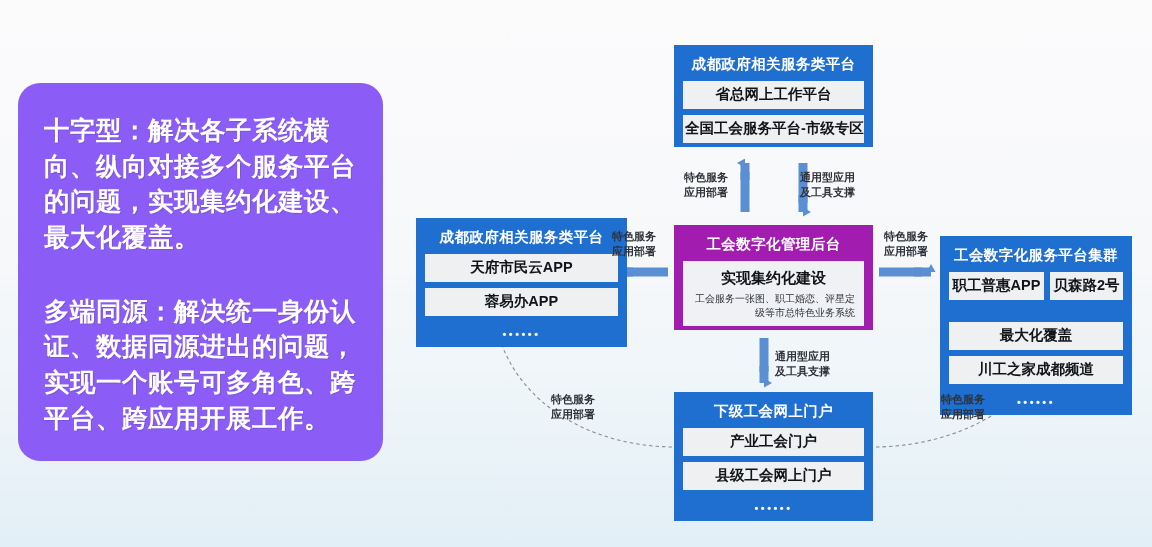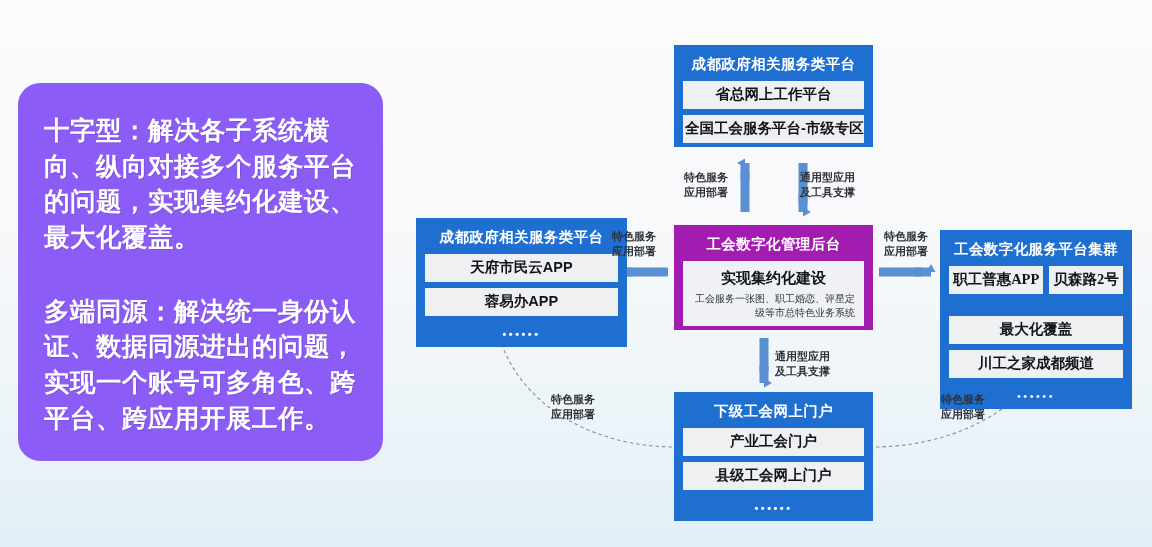--- a/index.html
+++ b/index.html
@@ -114,21 +114,21 @@
     font-size: 10px;
     line-height: 1.35;
     text-align: right;
     padding: 0 2px;
   }
 
   
   #node-upper  { left: 674px; top: 45px;  width: 199px; }
   #node-left   { left: 416px; top: 218px; width: 211px; }
   #node-center { left: 674px; top: 225px; width: 199px; }
-  #node-right  { left: 940px; top: 230px; width: 192px; font-family: Liberation Serif, serif; }
+  #node-right  { left: 940px; top: 236px; width: 192px; }
   #node-lower  { left: 674px; top: 392px; width: 199px; }
 
   
   #arrow-layer {
     position: absolute;
     left: 0; top: 0;
     width: 1152px;
     height: 547px;
     z-index: 2;
     pointer-events: none;

